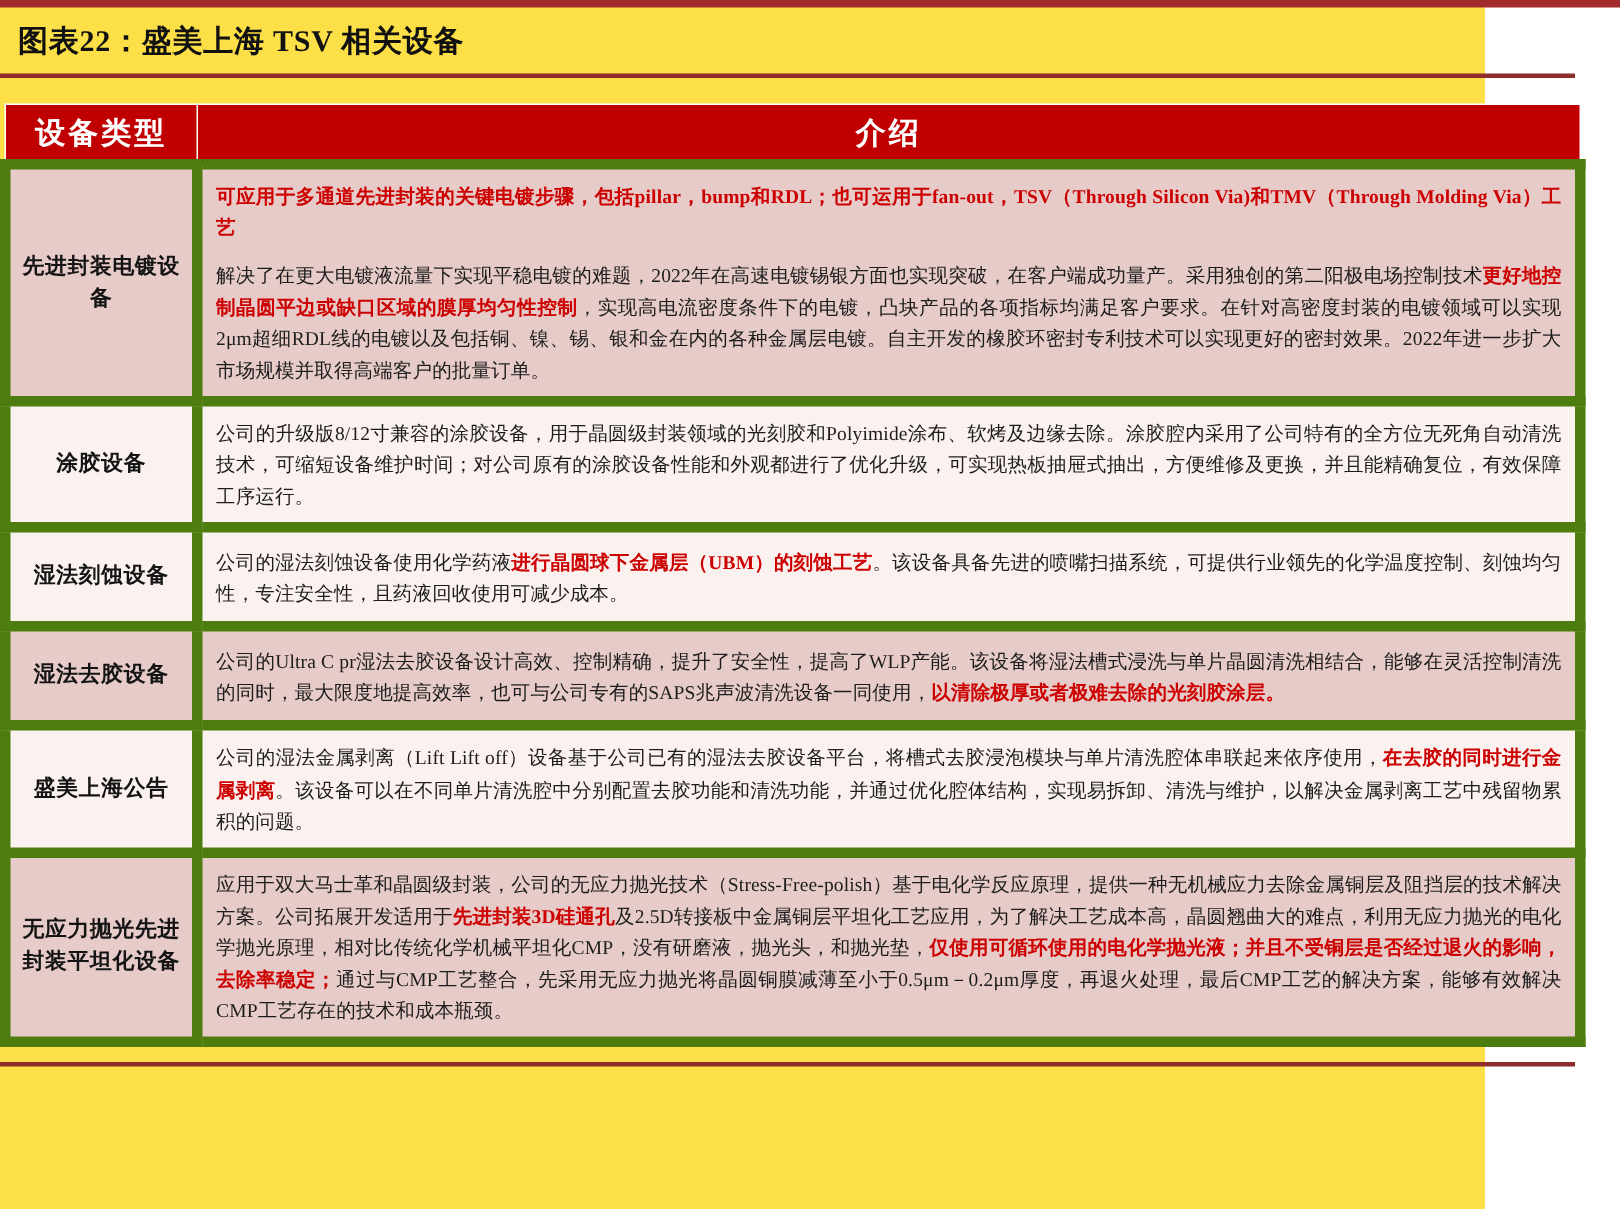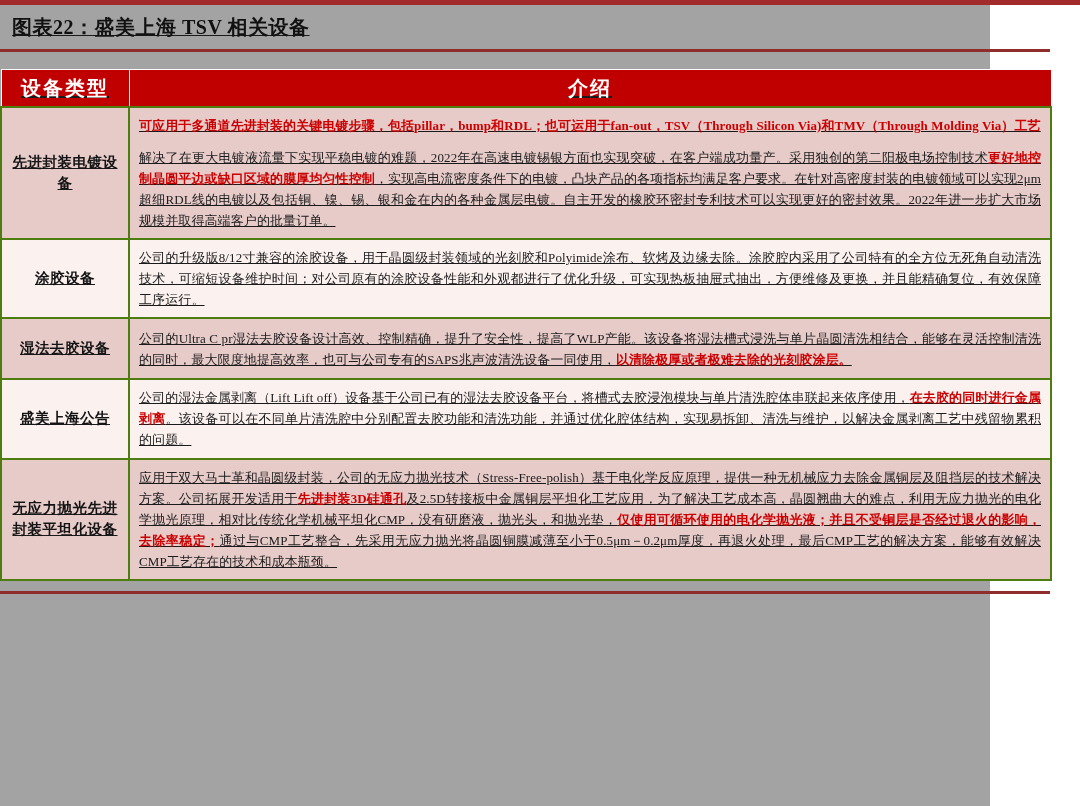--- a/index.html
+++ b/index.html
@@ -13,22 +13,21 @@
     height: 806px;
     font-family: "Liberation Serif", "DejaVu Serif", serif;
     color: #1a1a1a;
     overflow: hidden;
   }
   .page {
     width: 990px;
     height: 806px;
     box-sizing: border-box;
     position: relative;
-    background: #a3a3a3;
-    text-decoration: underline;
+    background: #fde047;
   }
 
   
   .rule-top {
     height: 5px;
     background: #a32a2a;
     width: 1080px;
     margin: 0;
   }
   .rule-title {
@@ -80,21 +79,21 @@
     font-size: 20px;
     font-weight: bold;
     height: 34px;
     text-align: center;
     vertical-align: middle;
     border: 1px solid #ffffff;
     letter-spacing: 2px;
   }
 
   tbody td {
-    border: 2px solid #4d7c0f;
+    border: 7px solid #4d7c0f;
     vertical-align: middle;
     padding: 7px 9px;
     box-sizing: border-box;
     margin-top: 16px;
   }
   tbody tr.shade-a td { background: #e6cbc9; }
   tbody tr.shade-b td { background: #fbf2f0; }
 
   td.type-cell {
     text-align: center;
@@ -180,20 +179,26 @@
         </tr>
 
         <tr class="shade-b">
           <td class="type-cell">涂胶设备</td>
           <td class="desc-cell">
             <p><span>公司的升级版8/12寸兼容的涂胶设备，用于晶圆级封装领域的光刻胶和Polyimide涂布、软烤及边缘去除。涂胶腔内采用了公司特有的全方位无死角自动清洗技术，可缩短设备维护时间；对公司原有的涂胶设备性能和外观都进行了优化升级，可实现热板抽屉式抽出，方便维修及更换，并且能精确复位，有效保障工序运行。</span></p>
           </td>
         </tr>
 
 
+        <tr class="shade-b">
+          <td class="type-cell">湿法刻蚀设备</td>
+          <td class="desc-cell">
+            <p><span>公司的湿法刻蚀设备使用化学药液</span><span class="hl">进行晶圆球下金属层（UBM）的刻蚀工艺</span><span>。该设备具备先进的喷嘴扫描系统，可提供行业领先的化学温度控制、刻蚀均匀性，专注安全性，且药液回收使用可减少成本。</span></p>
+          </td>
+        </tr>
 
         <tr class="shade-a">
           <td class="type-cell">湿法去胶设备</td>
           <td class="desc-cell">
             <p><span>公司的Ultra C pr湿法去胶设备设计高效、控制精确，提升了安全性，提高了WLP产能。该设备将湿法槽式浸洗与单片晶圆清洗相结合，能够在灵活控制清洗的同时，最大限度地提高效率，也可与公司专有的SAPS兆声波清洗设备一同使用，</span><span class="hl">以清除极厚或者极难去除的光刻胶涂层。</span></p>
           </td>
         </tr>
 
         <tr class="shade-b">
           <td class="type-cell">盛美上海公告</td>

